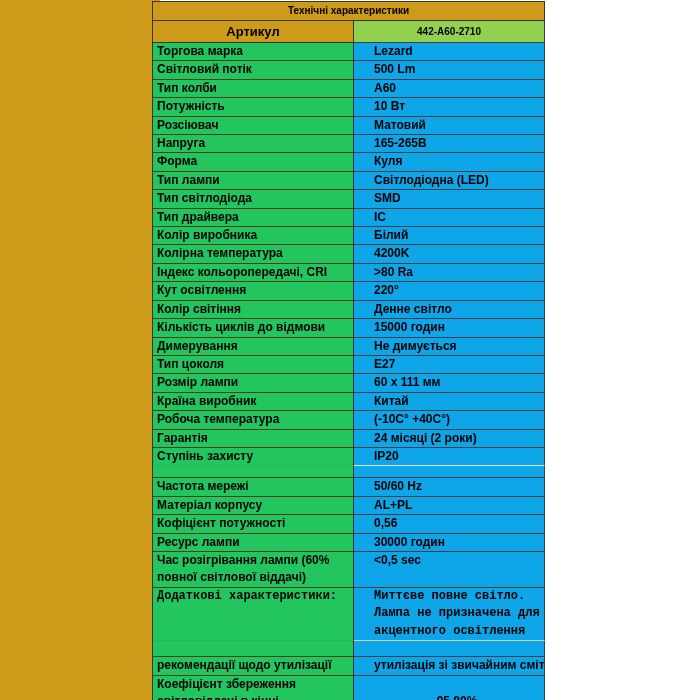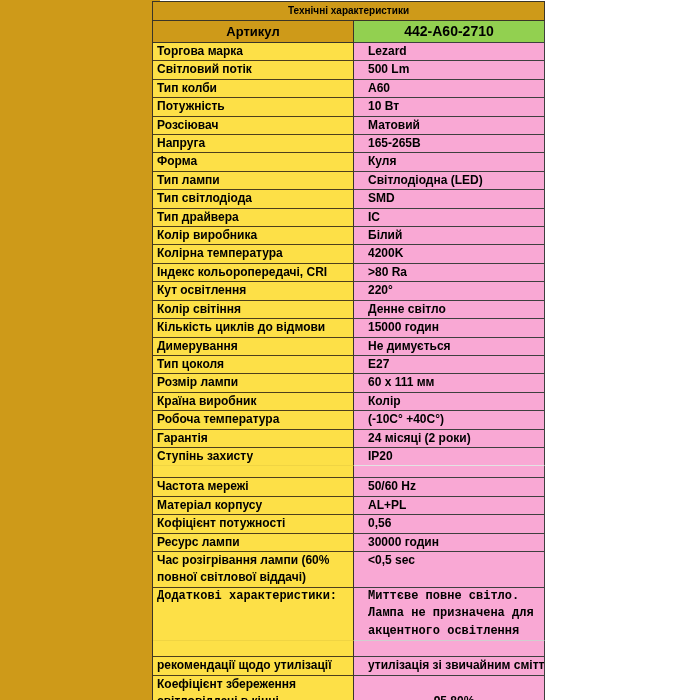--- a/index.html
+++ b/index.html
@@ -35,27 +35,27 @@
   }
   td.hdr{
     background:#CE9A19;text-align:center;font-size:10px;height:18px;
     border-right-color:#3a3528;border-bottom-color:#3a3528;
   }
   td.art-label{
     background:#CE9A19;text-align:center;font-size:13px;height:21px;
     border-right-color:#3a3528;border-bottom-color:#3a3528;
   }
   td.art-value{
-    background:#92D050;text-align:center;font-size:14px;height:21px;
+    background:#92D050;text-align:center;font-size:10px;height:21px;
   }
   td.label{
-    background:#fde047;
+    background:#22c55e;
     border-right-color:#39322a;border-bottom-color:#4d3f1c;
   }
-  td.value{background:#f9a8d4;padding-left:14px;}
+  td.value{background:#0ea5e9;padding-left:20px;}
   tr.v-normal td{height:16.4px;}
   tr.v-pre-gap td{height:16.4px;vertical-align:top;}
   tr.v-pre-gap td.value{border-bottom-color:#e3e3e3;}
   tr.v-pre-gap td.label{border-bottom-color:rgba(0,0,0,0.05);}
   tr.v-spacer td{height:11px;}
   tr.v-two-line td{height:35px;vertical-align:top;white-space:normal;margin-top:12px;}
   tr.v-multi-pre-gap td{height:52px;vertical-align:top;white-space:normal;font-family:Liberation Mono, monospace;}
   tr.v-multi-pre-gap td.value{border-bottom-color:#cfcfcf;}
   tr.v-multi-pre-gap td.label{border-bottom-color:rgba(0,0,0,0.05);}
   tr.v-spacer-tall td{height:15px;}
@@ -154,21 +154,21 @@
       <tr class="v-normal">
         <td class="label">Тип цоколя</td>
         <td class="value">Е27</td>
       </tr>
       <tr class="v-normal">
         <td class="label">Розмір лампи</td>
         <td class="value">60 х 111 мм</td>
       </tr>
       <tr class="v-normal">
         <td class="label">Країна виробник</td>
-        <td class="value">Колір</td>
+        <td class="value">Китай</td>
       </tr>
       <tr class="v-normal">
         <td class="label">Робоча температура</td>
         <td class="value">(-10C° +40C°)</td>
       </tr>
       <tr class="v-normal">
         <td class="label">Гарантія</td>
         <td class="value">24 місяці (2 роки)</td>
       </tr>
       <tr class="v-pre-gap">

